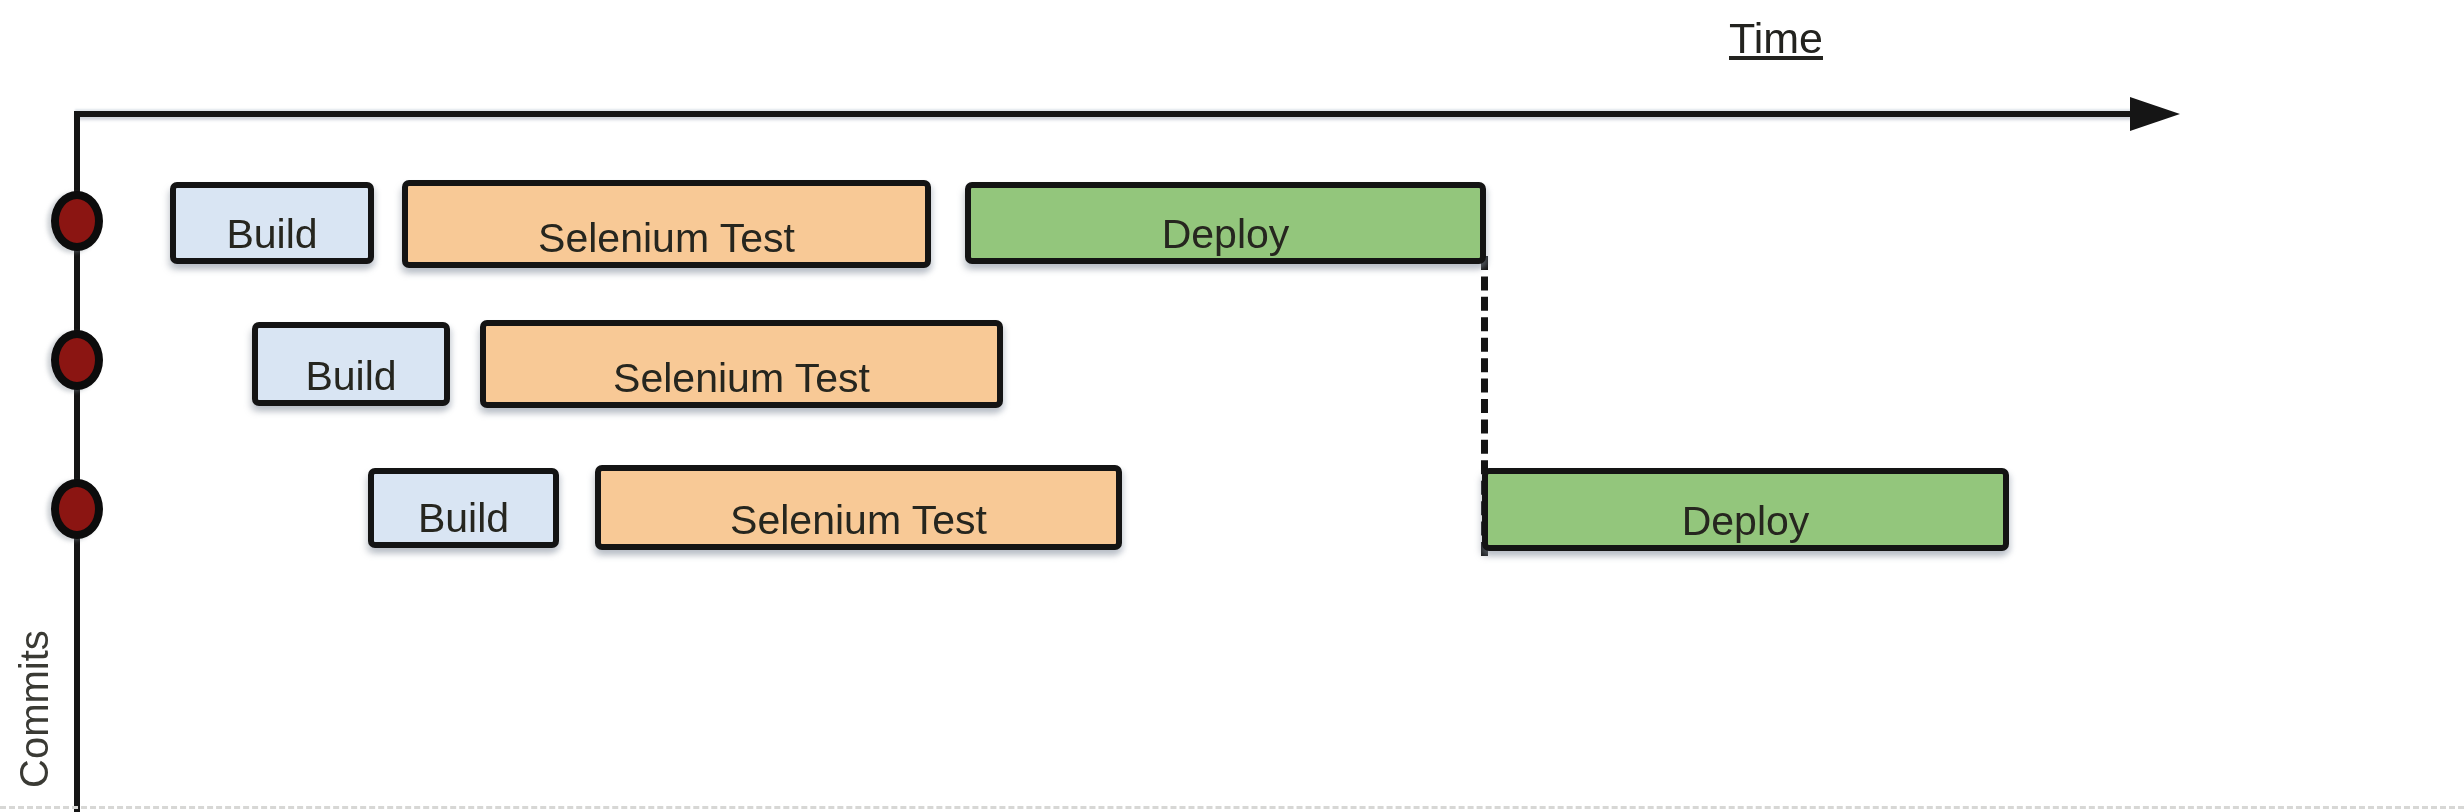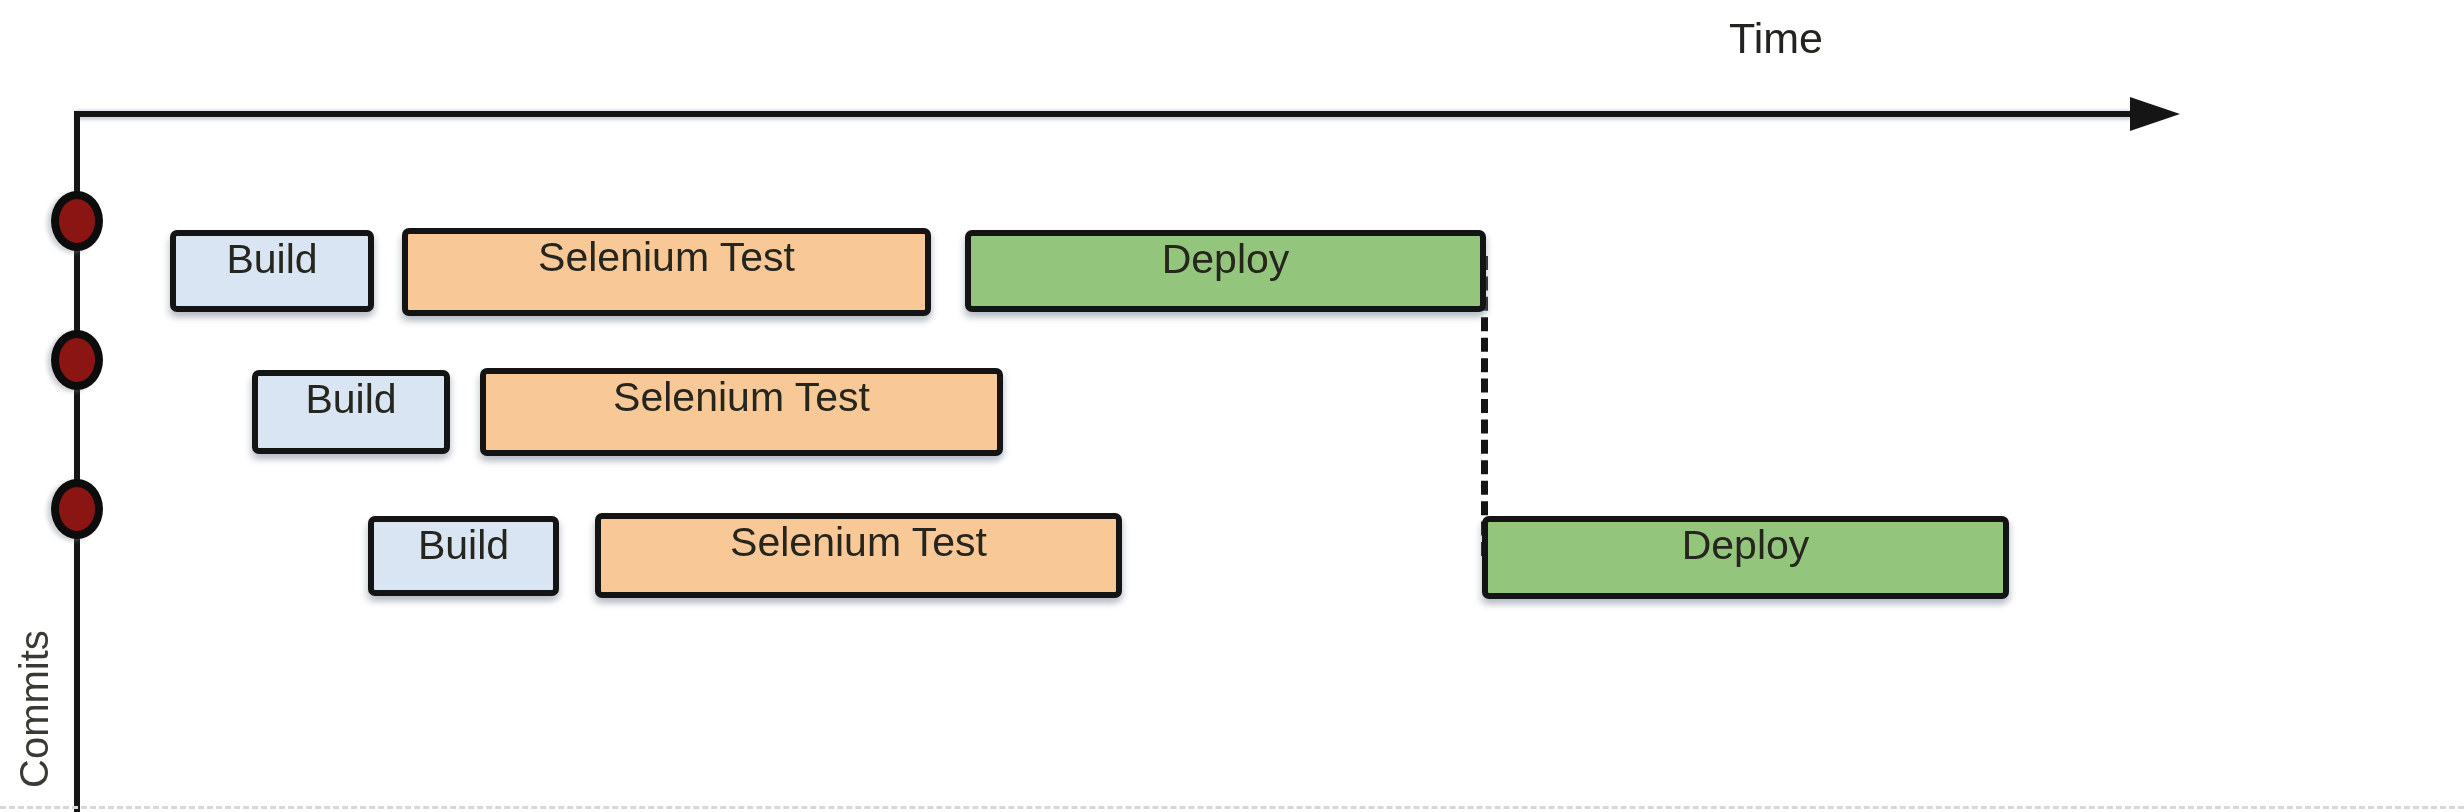--- a/index.html
+++ b/index.html
@@ -36,44 +36,44 @@
     border-top: 17px solid transparent;
     border-bottom: 17px solid transparent;
   }
   #time-label {
     position: absolute;
     left: 1676px; top: 14px;
     width: 200px;
     text-align: center;
     font-size: 43px;
     color: #23231f;
+    text-decoration: underline;
   }
   #commits-label {
     position: absolute;
     left: 12px; top: 608px;
     height: 180px;
     display: flex;
     align-items: center;
     writing-mode: vertical-rl;
     transform: rotate(180deg);
     font-size: 40px;
     color: #3a3a34;
   }
   .bar {
     position: absolute;
     box-sizing: border-box;
     border: 6px solid #141414;
     border-radius: 7px;
     display: flex;
-    align-items: flex-start;
+    align-items: flex-end;
     justify-content: center;
     font-size: 41px;
     color: #26261f;
     box-shadow: -2px 6px 6px rgba(125,136,150,.38), 3px 4px 5px rgba(150,160,175,.30);
-    margin-top: 48px;
   }
   .commit-dot {
     position: absolute;
     box-sizing: border-box;
     width: 52px; height: 60px;
     border: 8px solid #0c0c0c;
     border-radius: 50%;
     box-shadow: -4px 2px 4px rgba(130,140,150,.4);
   }
   #dashed-connector {

